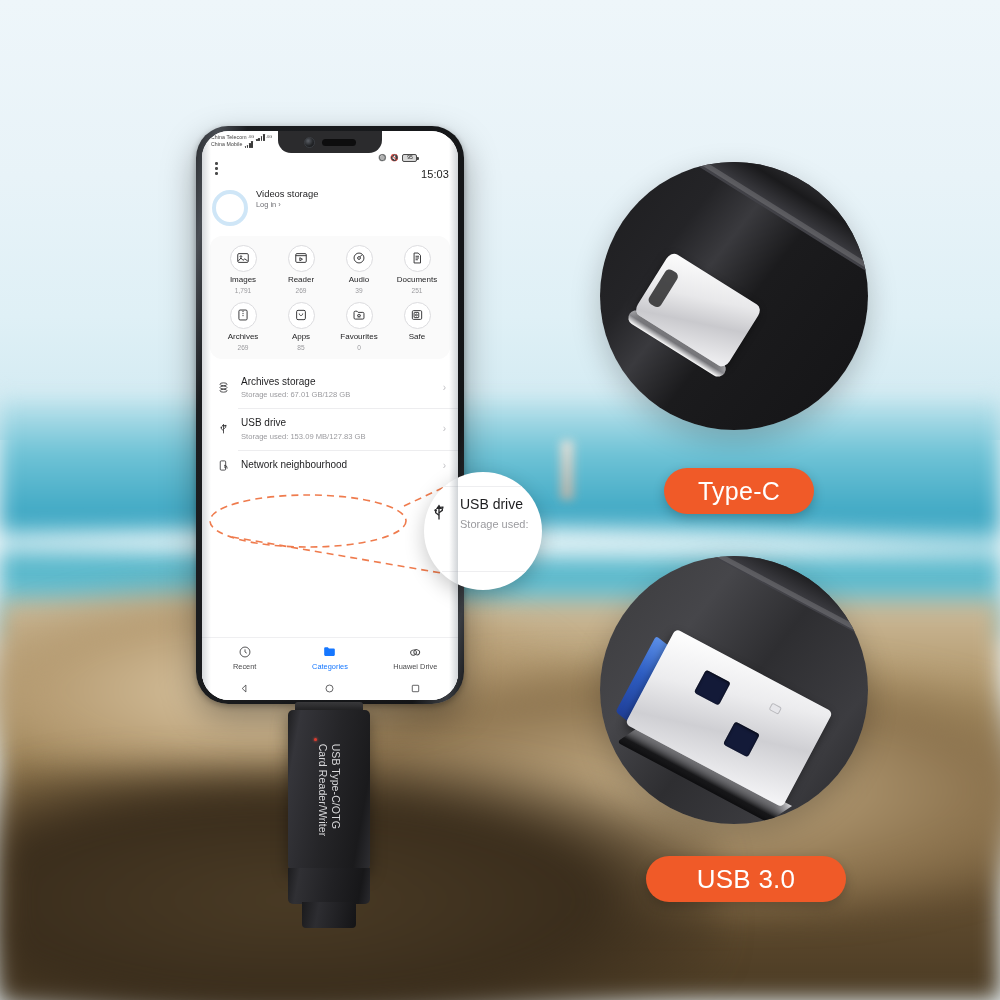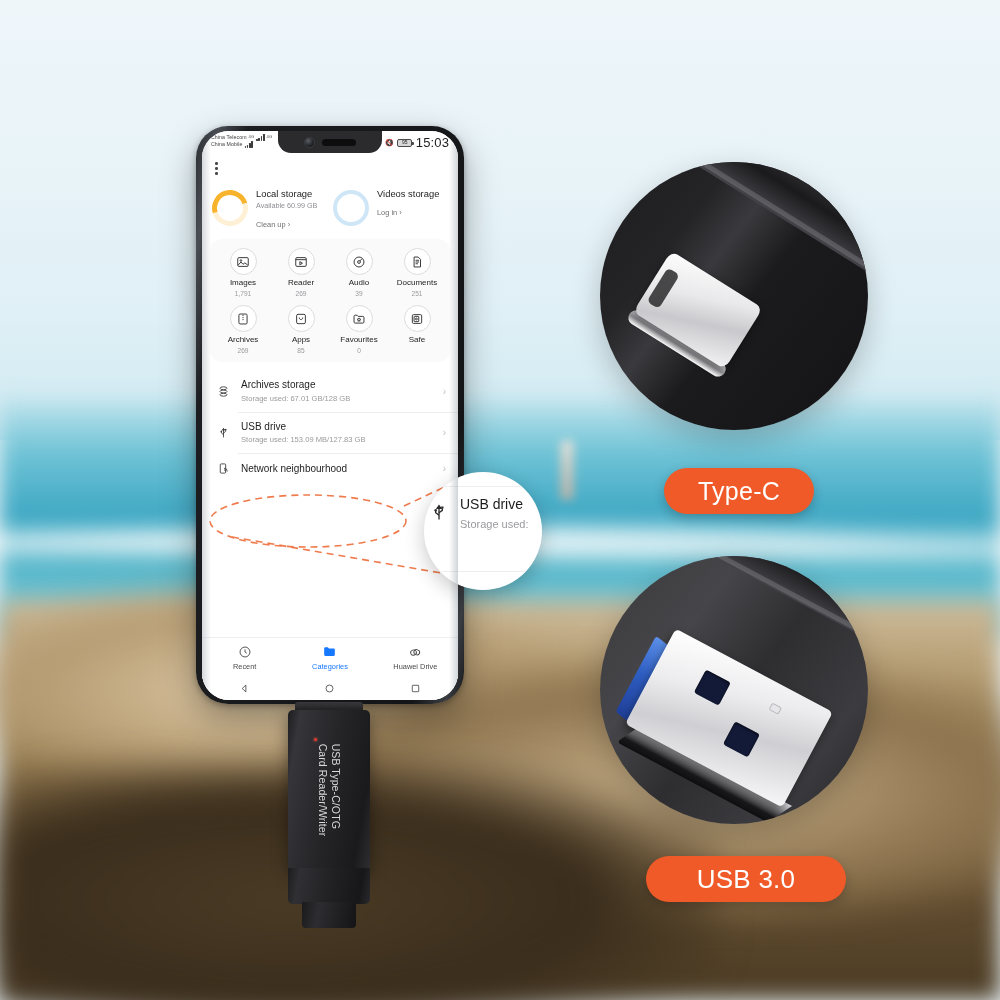--- a/index.html
+++ b/index.html
@@ -102,21 +102,21 @@
 
   .sb-right { display:flex; align-items:center; gap:3.5px; padding-top:1px; }
   .sb-ico { font-size:7px; color:#2e2e2e; line-height:1; }
   .batt {
     width:15px; height:8px; border:1px solid #4a4a4a; border-radius:2px;
     display:flex; align-items:center; justify-content:center; position:relative;
     background:#d8d8d8;
   }
   .batt::after { content:""; position:absolute; right:-2.6px; top:2px; width:1.6px; height:3.6px; background:#4a4a4a; border-radius:0 1px 1px 0; }
   .batt span { font-size:5px; color:#1e1e1e; line-height:1; }
-  .clock { font-size:13px; color:#1d1d1d; letter-spacing:.01em; }
+  .clock { font-size:11px; color:#1d1d1d; letter-spacing:.01em;margin-top:33px; }
 
   
   .searchrow { display:flex; align-items:center; gap:6px; padding:5px 10px 7px 10px; background:#fff; }
   .searchbox {
     flex:1; height:21px; border-radius:11px; background:#f2f2f4;
     display:flex; align-items:center; gap:6px; padding:0 9px;
   }
   .mag { width:8px; height:8px; border:1.2px solid #9a9a9e; border-radius:50%; position:relative; flex:none; }
   .mag::after { content:""; position:absolute; right:-3px; bottom:-2px; width:4px; height:1.2px; background:#9a9a9e; transform:rotate(45deg); border-radius:1px; }
   .searchbox span { font-size:9.5px; color:#8d8d91; }
@@ -126,21 +126,21 @@
   
   .storagerow { display:flex; padding:4px 10px 10px 10px; background:#fff; gap:6px; }
   .stor { flex:1; display:flex; align-items:flex-start; gap:8px; }
   .ring { width:36px; height:36px; border-radius:50%; flex:none; margin-top:2px; }
   .ring.local { border:5px solid #f7b32b; border-right-color:#fdf0d4; border-bottom-color:#fdf0d4; transform:rotate(28deg); }
   .ring.cloud { border:4.5px solid #cfe6f7; }
   .stor-txt { padding-top:1px; }
   .stor-title { font-size:9.4px; color:#1d1d1f; line-height:1.16; max-width:62px; }
   .stor-title.wide { max-width:none; white-space:nowrap; }
   .stor-sub { font-size:7.2px; color:#8e8e93; line-height:1.22; margin-top:3px; max-width:62px; }
-  .stor-link { font-size:7.4px; color:#6e6e73; margin-top:9px; }
+  .stor-link { font-size:7.4px; color:#6e6e73; margin-top:1px; }
 
   
   .gridcard {
     margin:0 8px; background:#fafafa; border-radius:12px;
     padding:9px 4px 8px 4px;
   }
   .grid { display:grid; grid-template-columns:repeat(4,1fr); row-gap:8px; }
   .cell { display:flex; flex-direction:column; align-items:center; gap:3px; }
   .cico {
     width:27px; height:27px; border-radius:50%; border:1px solid #dcdcdf;
@@ -363,28 +363,20 @@
 
     <div class="searchrow">
       <div class="kebab">
           <i></i>
           <i></i>
           <i></i>
         </div>
     </div>
 
     <div class="storagerow">
-      <div class="stor">
-        <div class="ring local"></div>
-        <div class="stor-txt">
-          <div class="stor-title">Local storage</div>
-          <div class="stor-sub">Available 60.99 GB</div>
-          <div class="stor-link">Clean up  ›</div>
-        </div>
-      </div>
       <div class="stor">
         <div class="ring cloud"></div>
         <div class="stor-txt">
           <div class="stor-title wide">Videos storage</div>
           <div class="stor-link">Log in  ›</div>
         </div>
       </div>
     </div>
 
     <div class="gridcard">

